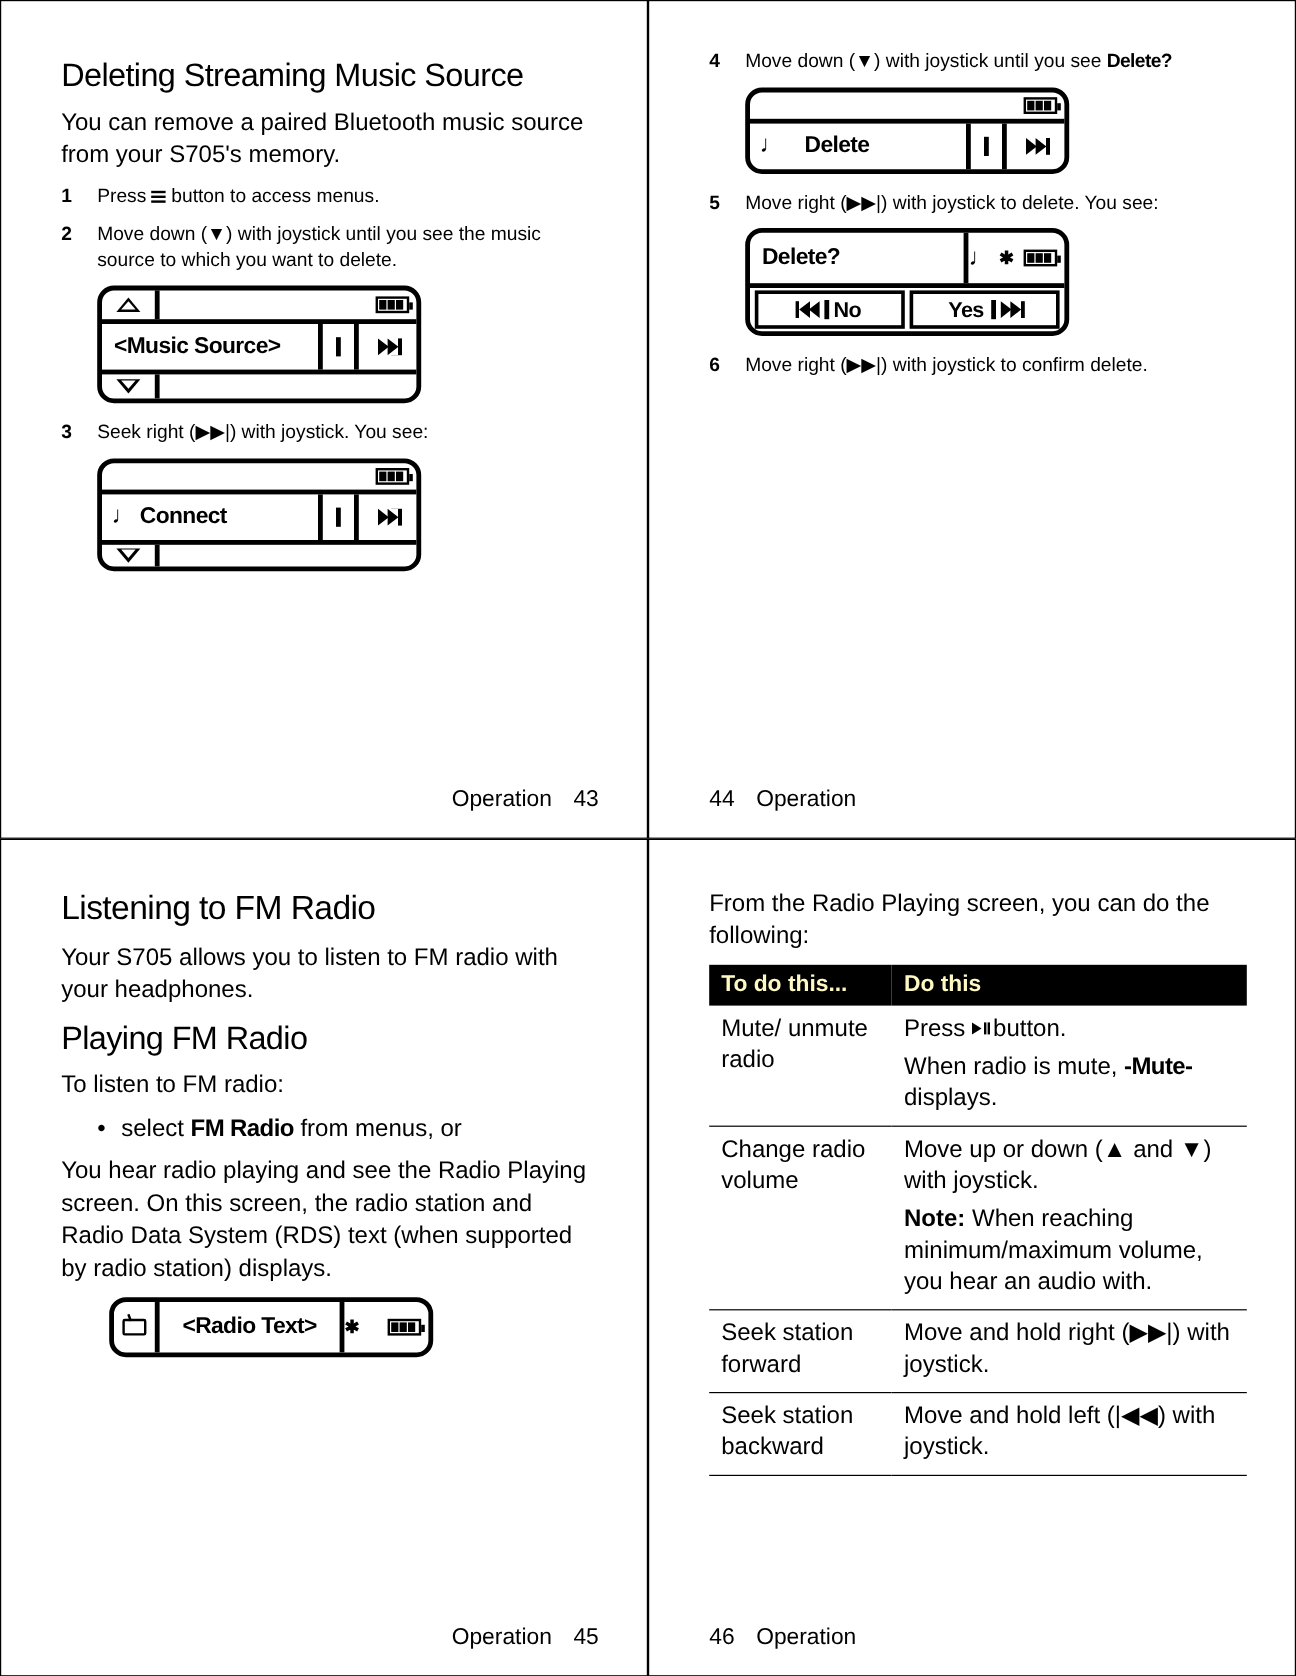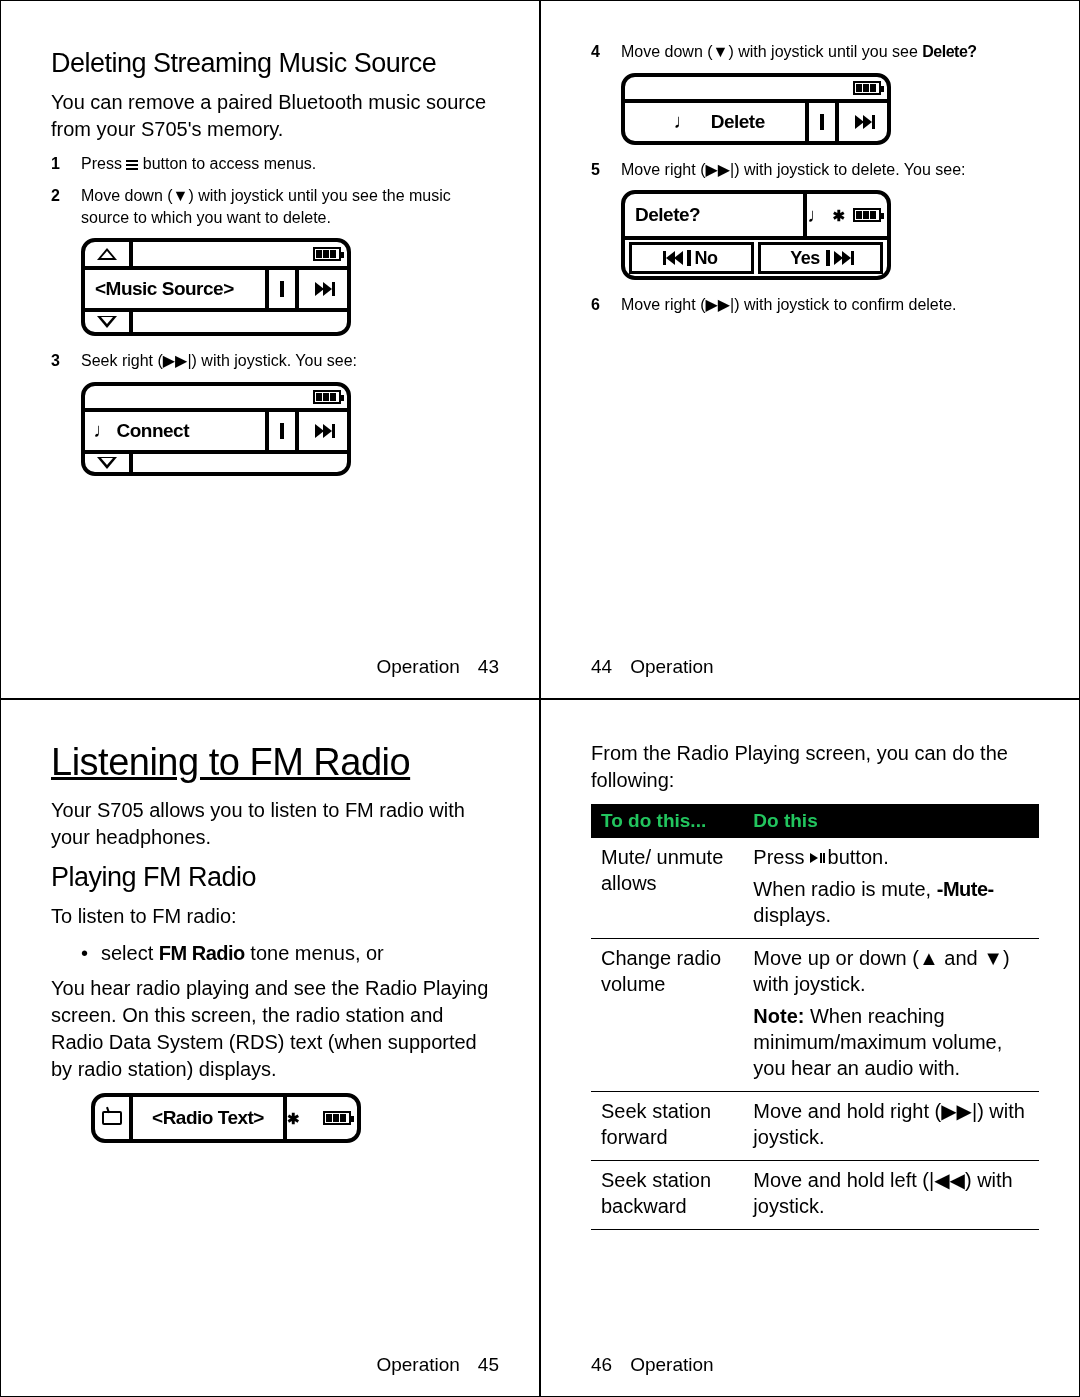--- a/index.html
+++ b/index.html
@@ -13,21 +13,21 @@
     grid-template-rows: 1fr 1fr;
   }
   .page {
     border: 1px solid #000;
     padding: 40px 40px 20px 50px;
     display: flex;
     flex-direction: column;
     position: relative;
   }
   .page-content { flex: 1; }
-  h1 { font-size: 38px; font-weight: 400; margin-bottom: 12px; line-height: 1.2; letter-spacing: -0.5px; text-decoration: underline; }
+  h1 { font-size: 28px; font-weight: 400; margin-bottom: 12px; line-height: 1.2; letter-spacing: -0.5px; }
   h2 { font-size: 27px; font-weight: 400; margin-bottom: 10px; margin-top: 6px; line-height: 1.2; letter-spacing: -0.5px; }
   p { font-size: 20px; line-height: 1.35; margin-bottom: 10px; font-weight: 400; }
   ol { list-style: none; counter-reset: step; }
   ol > li {
     counter-increment: step;
     font-size: 16px;
     line-height: 1.35;
     margin-bottom: 10px;
     padding-left: 30px;
     position: relative;
@@ -140,21 +140,21 @@
   }
   .radio-ic::before{content:"";position:absolute;left:3px;top:-6px;width:2px;height:6px;background:#000;transform:rotate(-20deg);}
   
   table.ops {
     width: 100%;
     border-collapse: collapse;
     font-size: 20px;
     margin-top: 8px;
   }
   table.ops th {
-    background: #000; color: #22c55e; text-align: left;
+    background: #000; color: #fef9c3; text-align: left;
     padding: 6px 10px; font-weight: 700; font-size: 19px;
   }
   table.ops td {
     border-bottom: 1px solid #000;
     padding: 6px 10px 10px 10px;
     vertical-align: top;
     line-height: 1.3;
   }
   table.ops td:first-child { width: 34%; }
   .inline-icon { display:inline-block; vertical-align:middle; }
@@ -268,21 +268,21 @@
             <span class="batt">
               <span class="fill">
                 <span></span>
                 <span></span>
                 <span></span>
               </span>
             </span>
           </div>
       </div>
       <div class="lcd-row">
-        <div class="lcd-cell pixel" style="flex:1;justify-content:center;padding-left:8px;gap:18px;">
+        <div class="lcd-cell pixel" style="flex:1;justify-content:flex-start;padding-left:8px;gap:18px;">
             <span class="note"></span>
             <span>Delete</span>
           </div>
         <div class="lcd-cell" style="width:30px;">
             <span class="bar"></span>
           </div>
         <div class="lcd-cell" style="width:48px;">
             <span class="skip-next"></span>
           </div>
       </div>
@@ -329,21 +329,21 @@
 </div>
 
 <div class="page">
   <div class="page-content">
     <h1>Listening to FM Radio</h1>
     <p>Your S705 allows you to listen to FM radio with your headphones.</p>
     <h2>Playing FM Radio</h2>
     <p>To listen to FM radio:</p>
     <ul>
       <li>
-        <span>select </span><span class="pixel">FM Radio</span><span> tone menus, or</span>
+        <span>select </span><span class="pixel">FM Radio</span><span> from menus, or</span>
       </li>
     </ul>
     <p>You hear radio playing and see the Radio Playing screen. On this screen, the radio station and Radio Data System (RDS) text (when supported by radio station) displays.</p>
     <div class="lcd" style="margin-left:40px;">
       <div class="lcd-row">
         <div class="lcd-cell" style="width:38px;">
             <span class="radio-ic"></span>
           </div>
         <div class="lcd-cell pixel" style="flex:1;">&lt;Radio Text&gt;</div>
         <div class="lcd-cell" style="width:70px;gap:4px;border-right:none;">
@@ -370,21 +370,21 @@
     <p>From the Radio Playing screen, you can do the following:</p>
     <table class="ops">
       <thead>
         <tr>
           <th>To do this...</th>
           <th>Do this</th>
         </tr>
       </thead>
       <tbody>
         <tr>
-          <td>Mute/ unmute allows</td>
+          <td>Mute/ unmute radio</td>
           <td>
             <span>Press </span><span class="playpause inline-icon"></span><span> button.</span>
             <div style="height:6px;"></div>
             <span>When radio is mute, </span><span class="pixel">-Mute-</span><span> displays.</span>
           </td>
         </tr>
         <tr>
           <td>Change radio volume</td>
           <td>
             <span>Move up or down (▲ and ▼) with joystick.</span>

